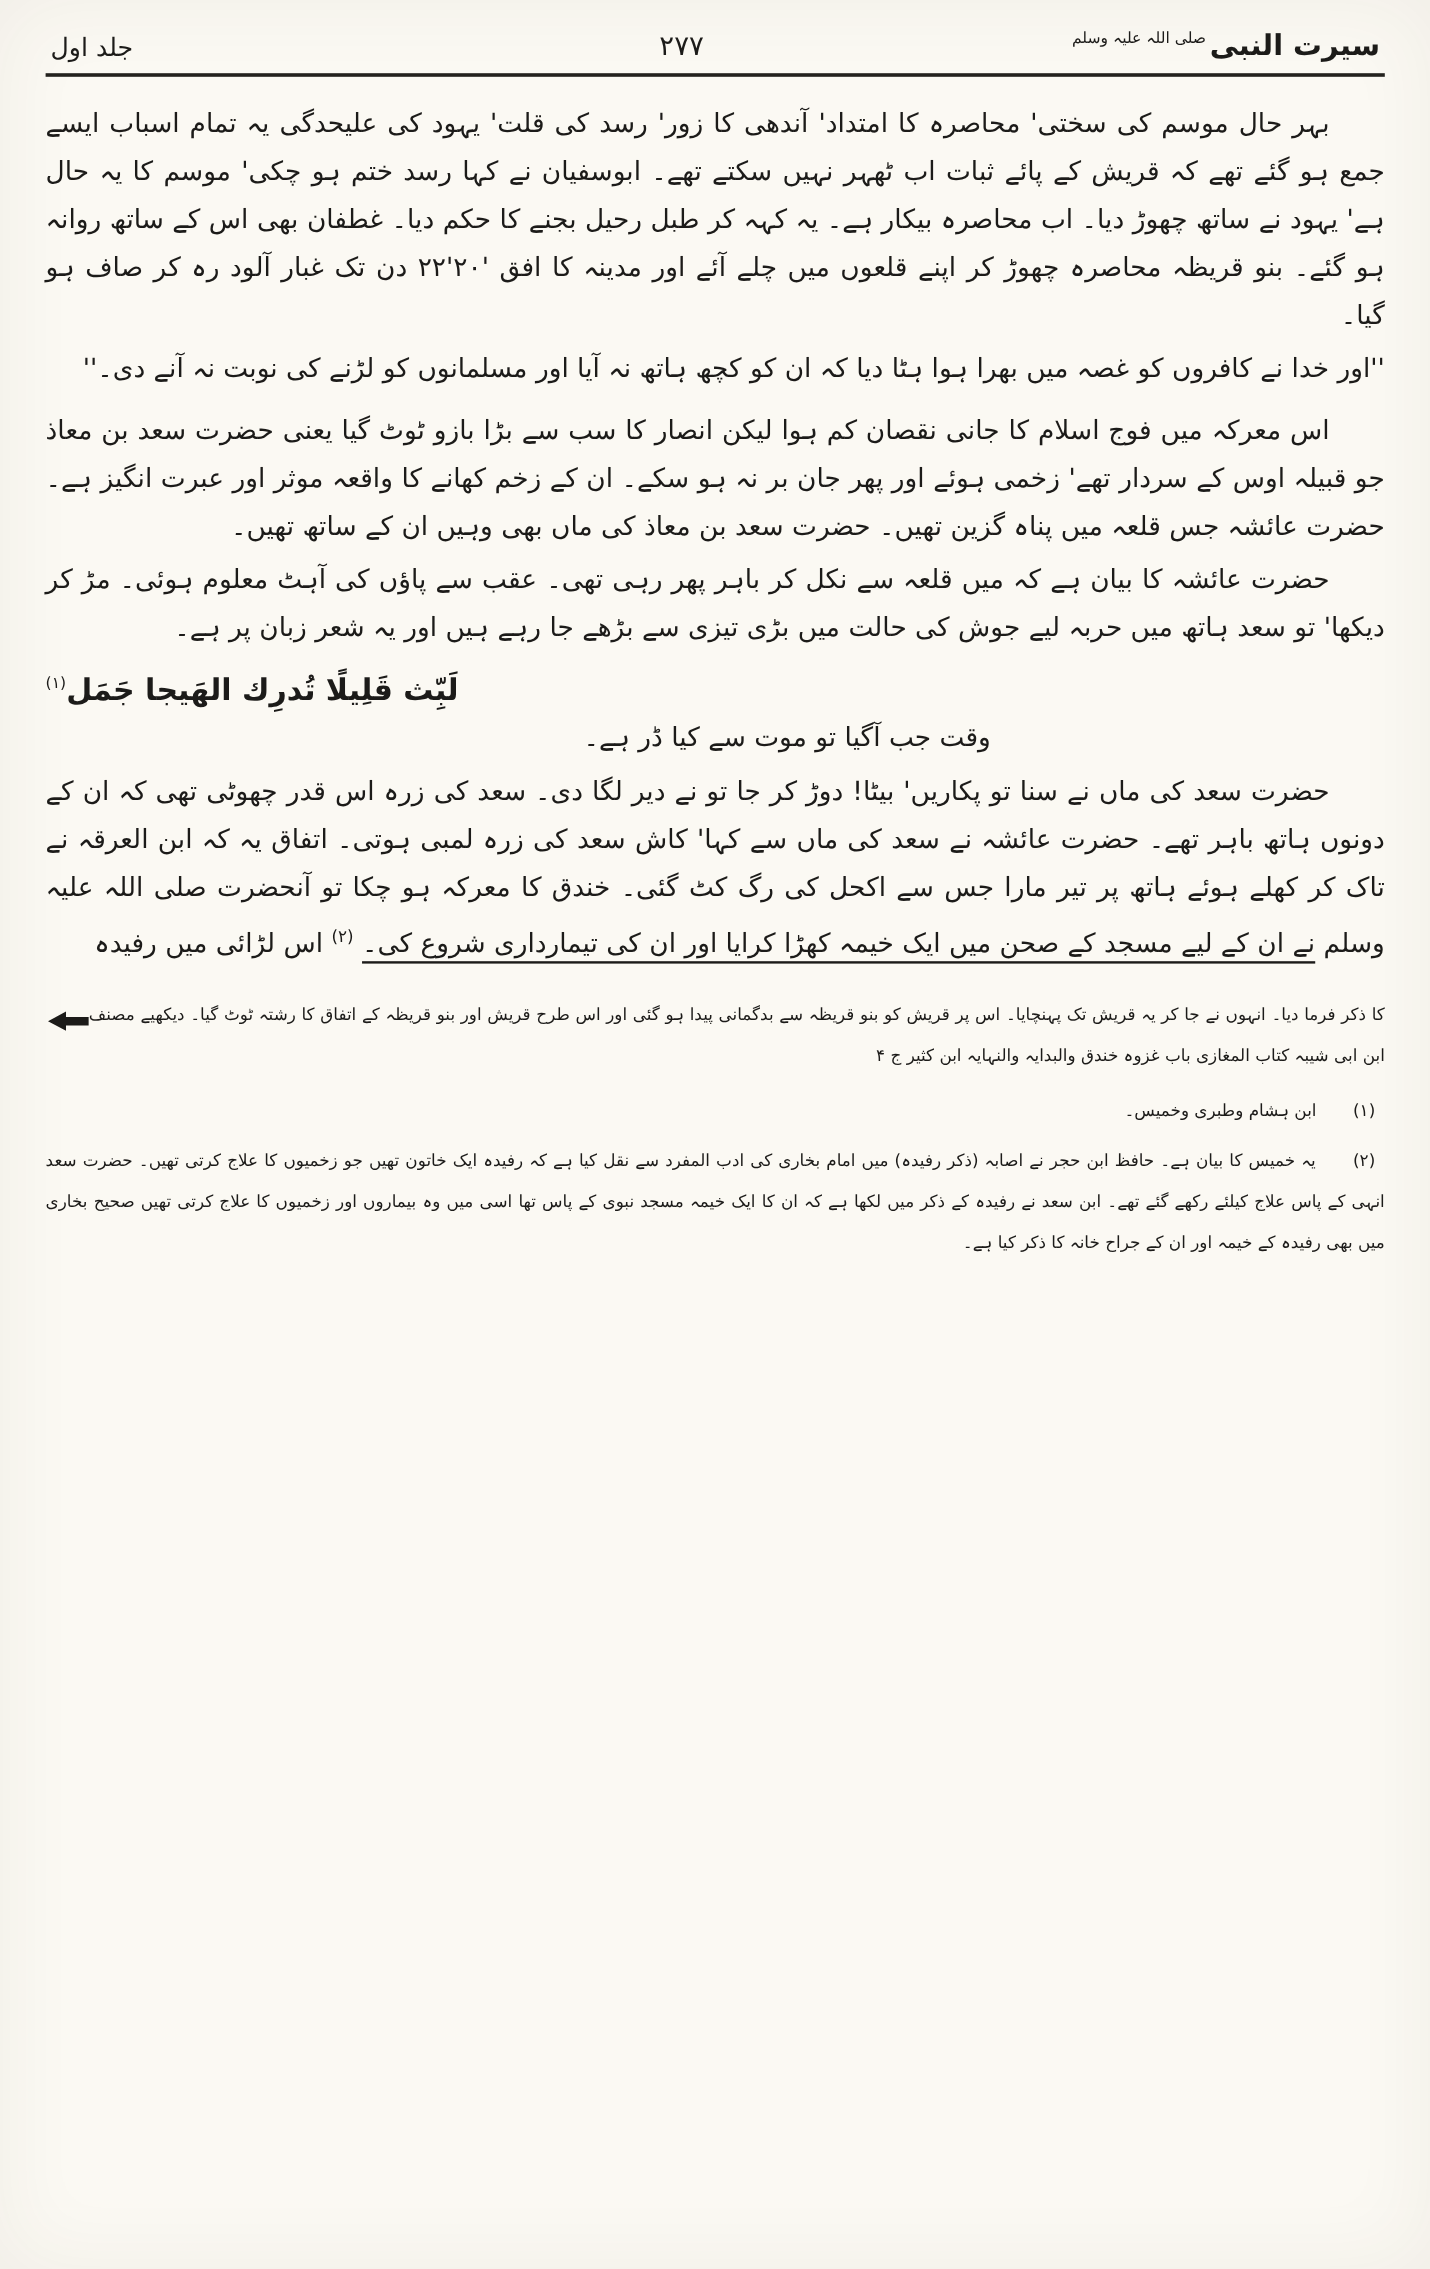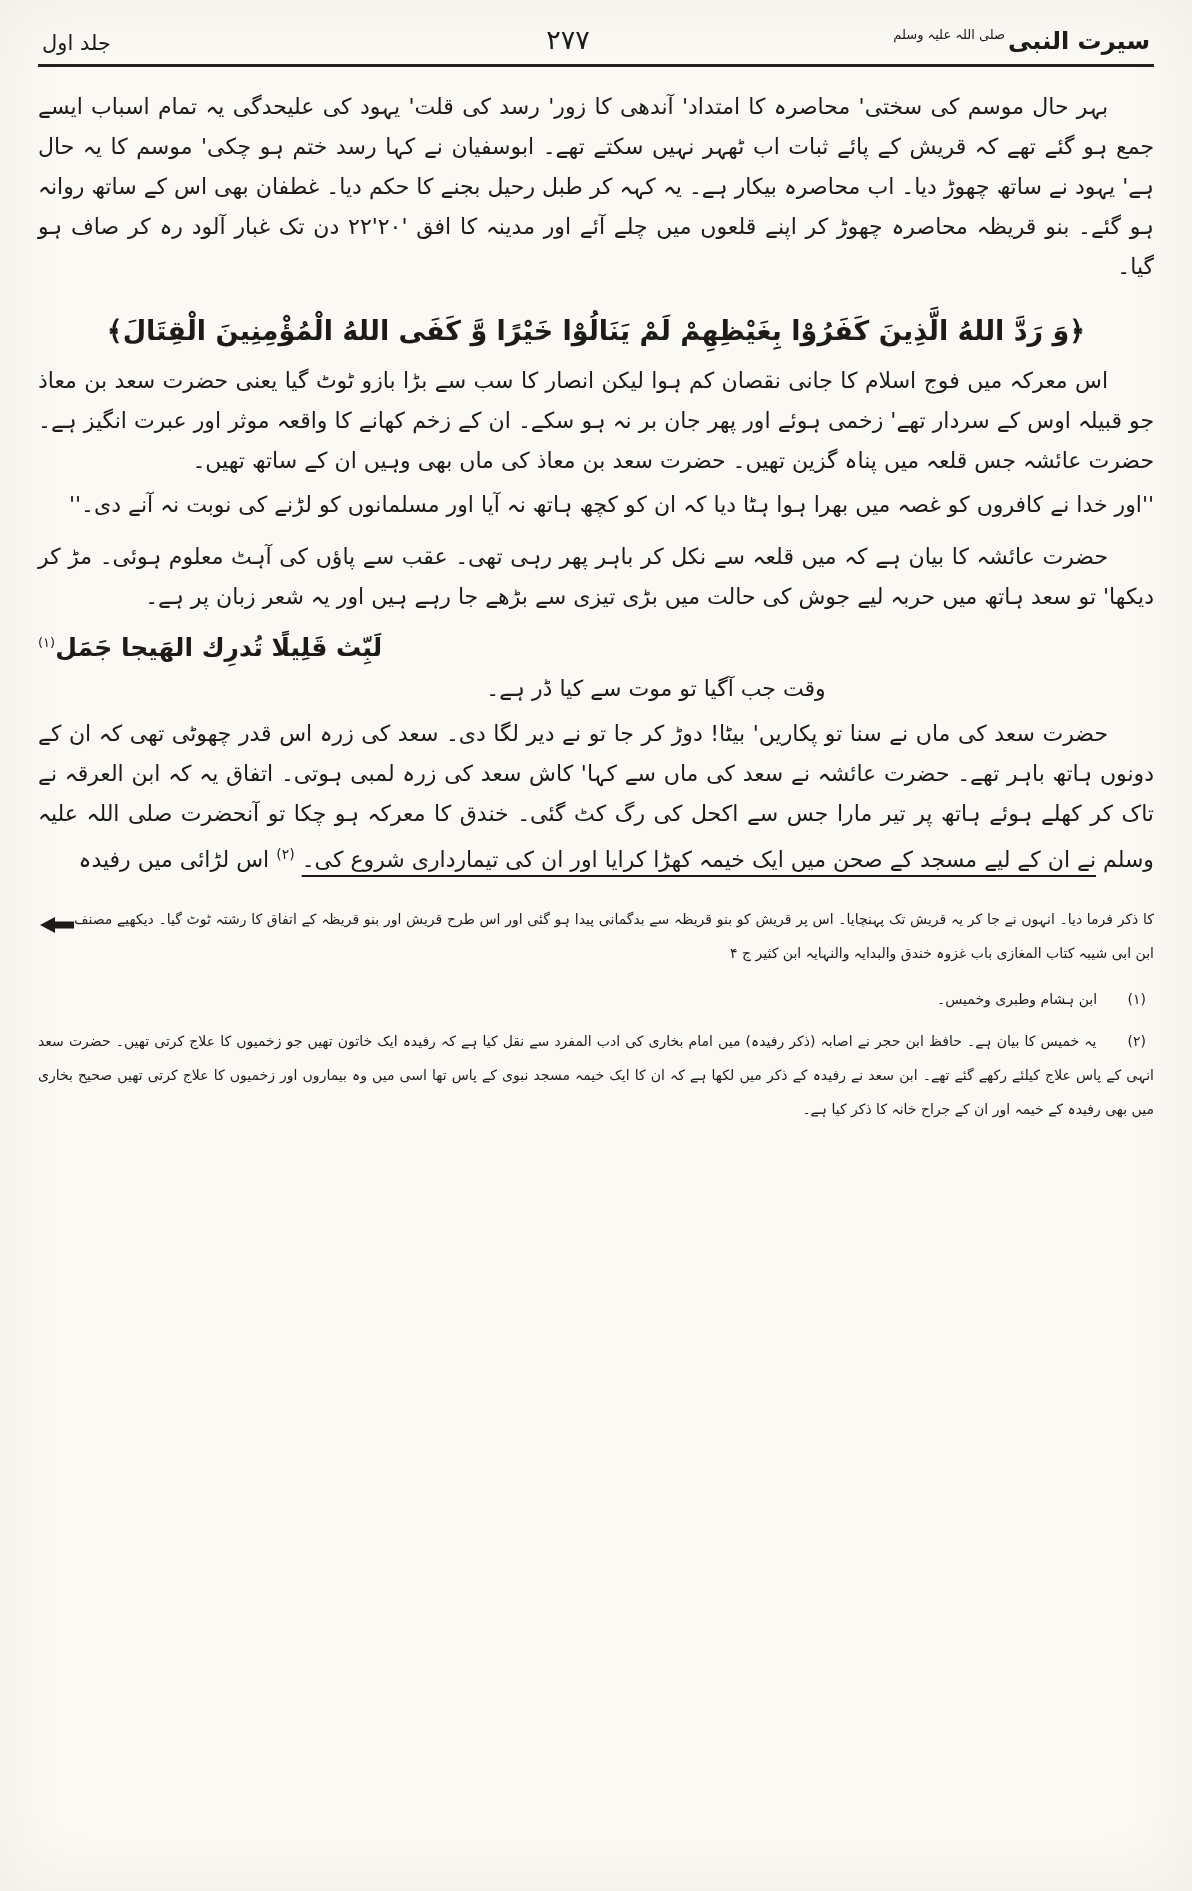--- a/index.html
+++ b/index.html
@@ -33,21 +33,21 @@
   .honorific {
     display: inline-block;
     font-size: 13px;
     font-weight: normal;
     width: 40px;
     line-height: 1.2;
     text-align: center;
     vertical-align: 10px;
     margin-right: 3px;
   }
-  .page-number { font-size: 27px; letter-spacing: 3px; transform: translateX(30px); }
+  .page-number { font-size: 23px; letter-spacing: 3px; transform: translateX(30px); }
   .volume { font-size: 21px; }
 
   
   .para {
     font-size: 22px;
     line-height: 40px;
     text-align: justify;
     margin: 0 0 4px 0;
   }
   .indent { text-indent: 46px; }
@@ -120,25 +120,24 @@
       <span>سیرت النبی</span><span class="honorific">صلی اللہ علیہ وسلم</span>
     </span>
     <span class="page-number">۲۷۷</span>
     <span class="volume">جلد اول</span>
   </header>
 
   <main>
 
     <p class="para indent">بہر حال موسم کی سختی' محاصرہ کا امتداد' آندھی کا زور' رسد کی قلت' یہود کی علیحدگی یہ تمام اسباب ایسے جمع ہو گئے تھے کہ قریش کے پائے ثبات اب ٹھہر نہیں سکتے تھے۔ ابوسفیان نے کہا رسد ختم ہو چکی' موسم کا یہ حال ہے' یہود نے ساتھ چھوڑ دیا۔ اب محاصرہ بیکار ہے۔ یہ کہہ کر طبل رحیل بجنے کا حکم دیا۔ غطفان بھی اس کے ساتھ روانہ ہو گئے۔ بنو قریظہ محاصرہ چھوڑ کر اپنے قلعوں میں چلے آئے اور مدینہ کا افق '۲۰'۲۲ دن تک غبار آلود رہ کر صاف ہو گیا۔</p>
 
-    <div class="verse">﴿وَ رَدَّ اللهُ الَّذِينَ كَفَرُوْا بِغَيْظِهِمْ لَمْ يَنَالُوْا خَيْرًا وَّ كَفَى اللهُ الْمُؤْمِنِينَ الْقِتَالَ﴾</div>
+
+    <p class="para translation">''اور خدا نے کافروں کو غصہ میں بھرا ہوا ہٹا دیا کہ ان کو کچھ ہاتھ نہ آیا اور مسلمانوں کو لڑنے کی نوبت نہ آنے دی۔''</p>
 
     <p class="para indent">اس معرکہ میں فوج اسلام کا جانی نقصان کم ہوا لیکن انصار کا سب سے بڑا بازو ٹوٹ گیا یعنی حضرت سعد بن معاذ جو قبیلہ اوس کے سردار تھے' زخمی ہوئے اور پھر جان بر نہ ہو سکے۔ ان کے زخم کھانے کا واقعہ موثر اور عبرت انگیز ہے۔ حضرت عائشہ جس قلعہ میں پناہ گزین تھیں۔ حضرت سعد بن معاذ کی ماں بھی وہیں ان کے ساتھ تھیں۔</p>
-
-    <p class="para translation">''اور خدا نے کافروں کو غصہ میں بھرا ہوا ہٹا دیا کہ ان کو کچھ ہاتھ نہ آیا اور مسلمانوں کو لڑنے کی نوبت نہ آنے دی۔''</p>
 
     <p class="para indent">حضرت عائشہ کا بیان ہے کہ میں قلعہ سے نکل کر باہر پھر رہی تھی۔ عقب سے پاؤں کی آہٹ معلوم ہوئی۔ مڑ کر دیکھا' تو سعد ہاتھ میں حربہ لیے جوش کی حالت میں بڑی تیزی سے بڑھے جا رہے ہیں اور یہ شعر زبان پر ہے۔</p>
 
     <div class="couplet">
       <span>لَبِّث قَلِيلًا تُدرِك الهَيجا جَمَل</span><sup>(۱)</sup>
     </div>
 
     <p class="couplet-trans shifted">وقت جب آگیا تو موت سے کیا ڈر ہے۔</p>
 
     <p class="para indent">

